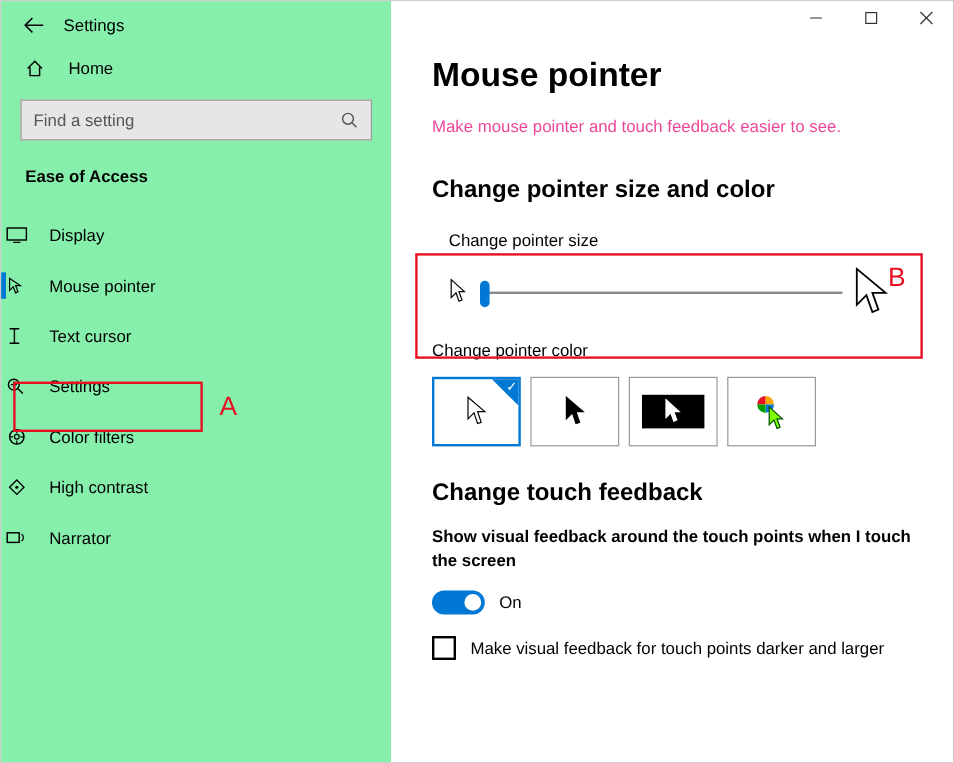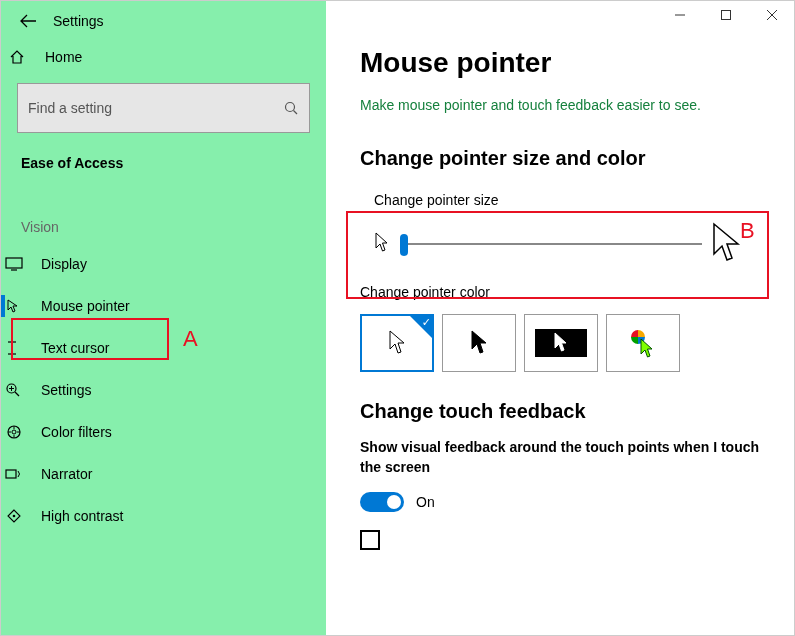--- a/index.html
+++ b/index.html
@@ -42,27 +42,27 @@
   }
   .back-row {
     display: flex;
     align-items: center;
     padding: 4px 16px 8px 18px;
   }
   .back-arrow { font-size: 16px; margin-right: 16px; }
   .home-row {
     display: flex;
     align-items: center;
-    padding: 12px 8px;
+    padding: 12px 20px;
   }
   .home-row .icon { width: 22px; font-size: 15px; margin-right: 14px; }
   .search-box {
     margin: 6px 16px 18px 16px;
     border: 1px solid #999;
-    height: 50px;
+    height: 34px;
     display: flex;
     align-items: center;
     padding: 0 10px;
     background: #e6e6e6;
     color: #555;
     justify-content: space-between;
   }
   .section-label {
     font-weight: 600;
     padding: 4px 20px 20px 20px;
@@ -88,21 +88,21 @@
     background: #0078d4;
   }
   
   .main {
     flex: 1;
     padding: 46px 34px 20px 34px;
     background: #fff;
     overflow: hidden;
   }
   h1 { font-weight: 600; font-size: 28px; margin-bottom: 18px; }
-  .subtitle { color: #15803d; margin-bottom: 34px; font-size: 14px; }
+  .subtitle { color: #ec4899; margin-bottom: 34px; font-size: 14px; }
   h2 { font-weight: 600; font-size: 20px; margin-bottom: 10px; }
   .field-label { font-size: 14px; margin-bottom: 14px; }
   .slider-group {
     position: relative;
     padding: 12px 14px 12px 14px;
     margin-bottom: 6px;
   }
   .slider-row {
     display: flex;
     align-items: center;
@@ -218,21 +218,20 @@
       <span>Find a setting</span>
       <span>
         <svg width="16" height="16">
             <circle cx="7" cy="7" r="4.5" fill="none" stroke="#555" stroke-width="1.2"></circle>
             <line x1="10.5" y1="10.5" x2="14" y2="14" stroke="#555" stroke-width="1.2"></line>
           </svg>
       </span>
     </div>
 
     <div class="section-label">Ease of Access</div>
-    <div class="subgroup-label">Vision</div>
 
     <div class="nav-item">
       <span class="icon">
         <svg width="18" height="14">
             <rect x="1" y="1" width="16" height="10" fill="none" stroke="#000" stroke-width="1.2"></rect>
             <line x1="6" y1="13" x2="12" y2="13" stroke="#000" stroke-width="1.2"></line>
           </svg>
       </span>
       <span>Display</span>
     </div>
@@ -278,36 +277,36 @@
             <line x1="9" y1="11" x2="9" y2="14" stroke="#000"></line>
             <line x1="3" y1="8" x2="6" y2="8" stroke="#000"></line>
             <line x1="12" y1="8" x2="15" y2="8" stroke="#000"></line>
           </svg>
       </span>
       <span>Color filters</span>
     </div>
 
     <div class="nav-item">
       <span class="icon">
+        <svg width="18" height="16">
+            <path d="M9 2 L3 8 L9 14 L15 8 Z" fill="none" stroke="#000" stroke-width="1.1"></path>
+            <circle cx="9" cy="8" r="1.3" fill="#000"></circle>
+          </svg>
+      </span>
+      <span>High contrast</span>
+    </div>
+
+    <div class="nav-item">
+      <span class="icon">
         <svg width="18" height="14">
             <rect x="1" y="3" width="10" height="8" fill="none" stroke="#000" stroke-width="1.2"></rect>
             <path d="M13 4 Q16 7 13 10" fill="none" stroke="#000" stroke-width="1"></path>
           </svg>
       </span>
       <span>Narrator</span>
-    </div>
-
-    <div class="nav-item">
-      <span class="icon">
-        <svg width="18" height="16">
-            <path d="M9 2 L3 8 L9 14 L15 8 Z" fill="none" stroke="#000" stroke-width="1.1"></path>
-            <circle cx="9" cy="8" r="1.3" fill="#000"></circle>
-          </svg>
-      </span>
-      <span>High contrast</span>
     </div>
   </div>
 
   <div class="main">
     <h1>Mouse pointer</h1>
     <div class="subtitle">Make mouse pointer and touch feedback easier to see.</div>
 
     <h2>Change pointer size and color</h2>
 
     <div class="slider-group">
@@ -365,20 +364,21 @@
     <h2>Change touch feedback</h2>
     <div class="field-label" style="margin-top:14px; line-height:1.45;font-weight:bold;">Show visual feedback around the touch points when I touch the screen</div>
     <div class="toggle-row">
       <div class="toggle">
         <div class="toggle-knob"></div>
       </div>
       <span>On</span>
     </div>
     <div class="check-row">
       <div class="checkbox"></div>
+      <span>Make visual feedback for touch points darker and larger</span>
     </div>
   </div>
 </div>
 
 <div class="anno" style="left:11px; top:318px; width:158px; height:42px;"></div>
 <div class="anno-label" style="left:183px; top:326px;">A</div>
 
 <div class="anno" style="left:346px; top:211px; width:423px; height:88px;"></div>
 <div class="anno-label" style="left:740px; top:218px;">B</div>
 

